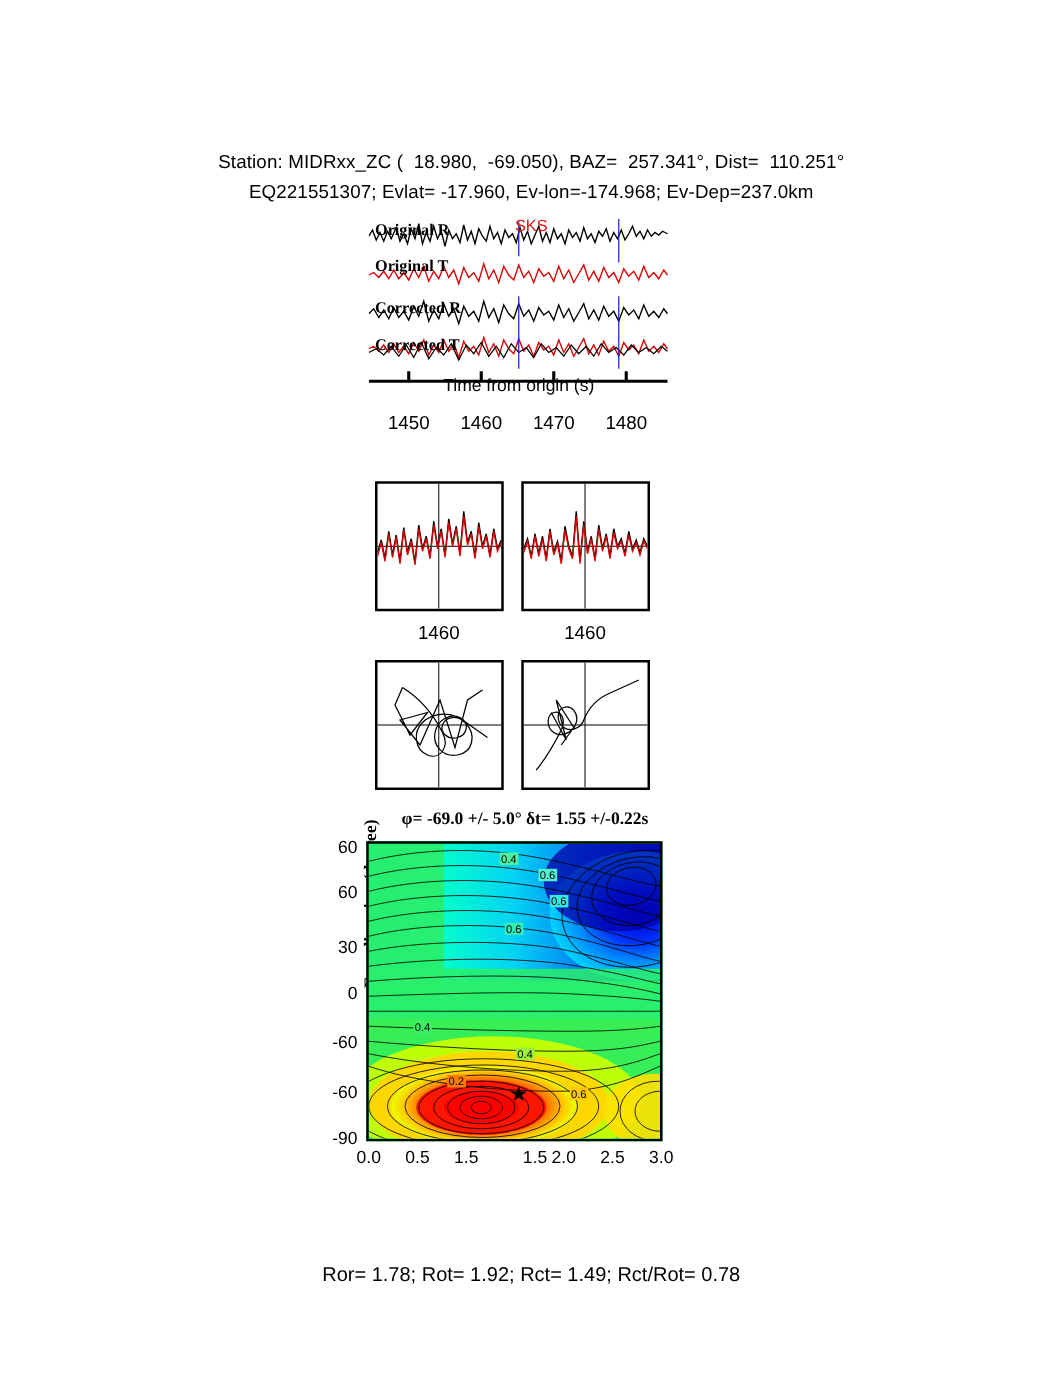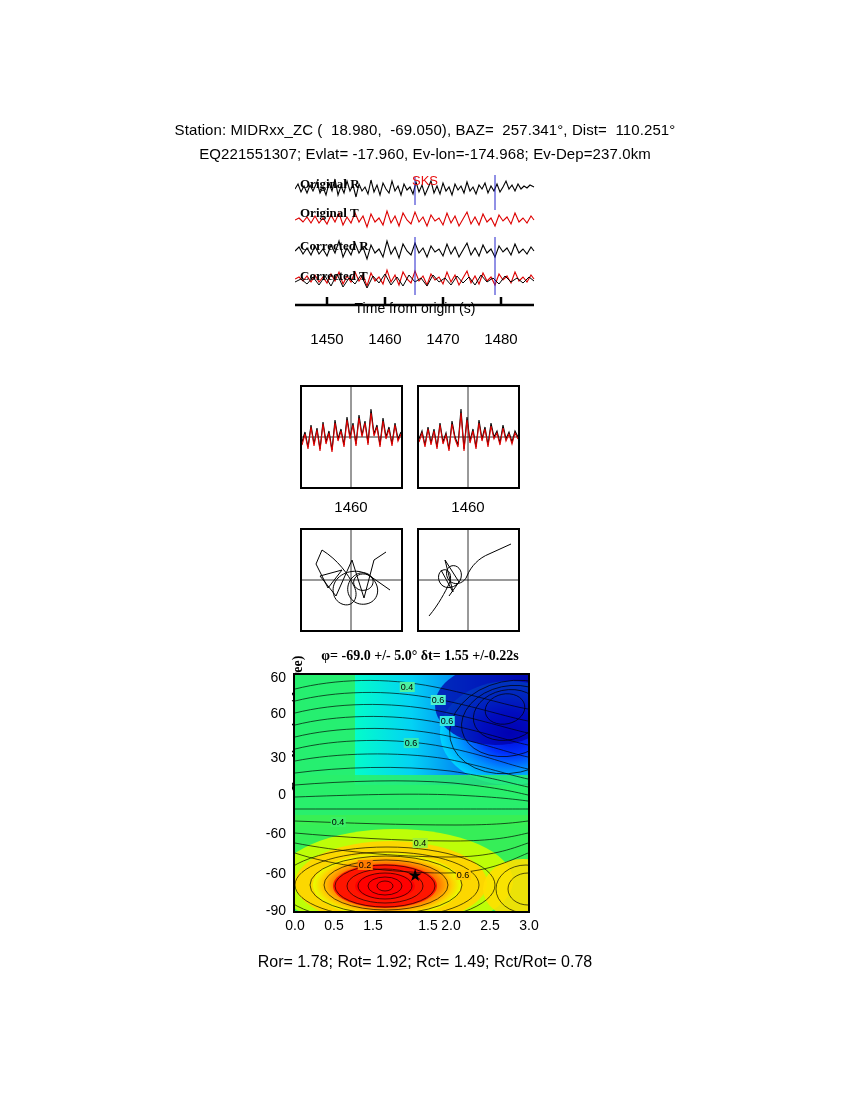--- a/index.html
+++ b/index.html
@@ -166,21 +166,21 @@
     width: 237px;
     text-align: center;
     font-size: 14px;
     font-weight: bold;
     font-family: "Liberation Serif", serif;
     white-space: nowrap;
   }
   .footer {
     position: absolute;
     left: 0;
-    top: 953px;
+    top: 1012px;
     width: 850px;
     text-align: center;
     font-size: 16px;
     white-space: pre;
   }
   .clabel {
     position: absolute;
     font-size: 9px;
     font-family: "Liberation Sans", sans-serif;
     transform: translate(-50%, -50%);

